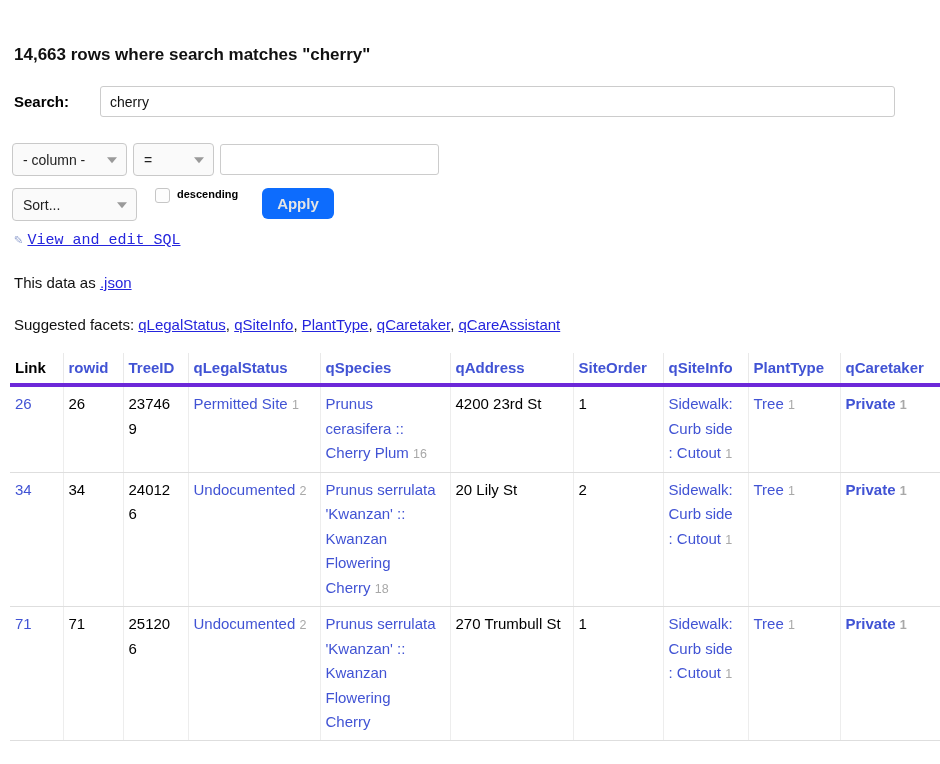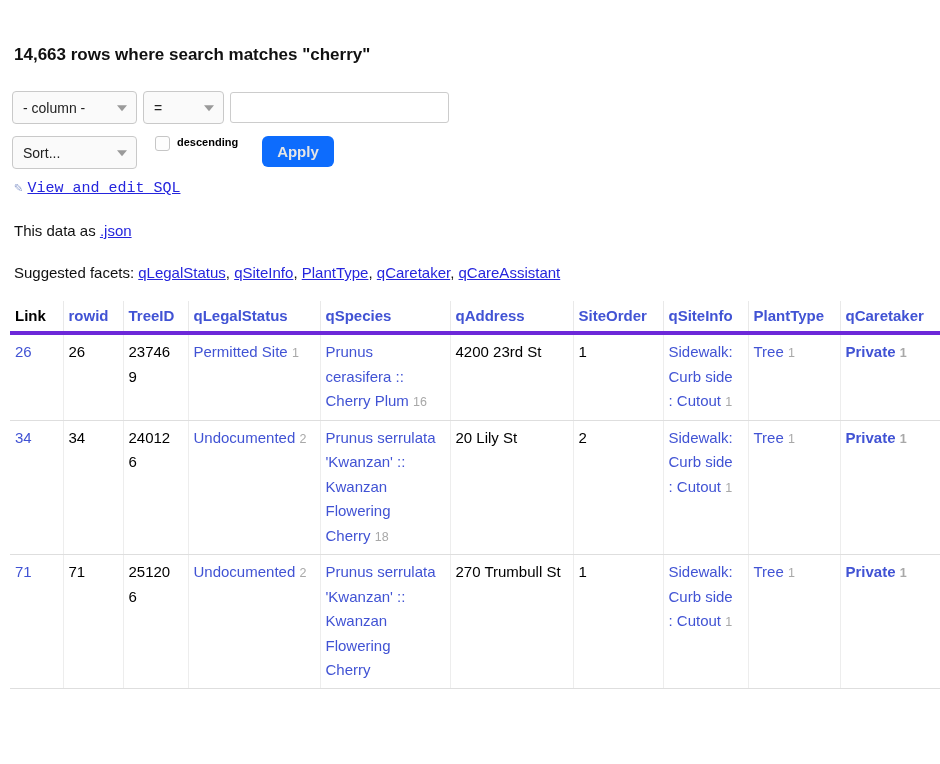--- a/index.html
+++ b/index.html
@@ -32,21 +32,21 @@
   
   .filter-row { display:flex; align-items:center; margin: 26px 0 0 12px; }
   .sort-row   { display:flex; align-items:flex-start; margin: 12px 0 0 12px; }
   .select-wrap { position: relative; margin-right: 6px; }
   .select-wrap select {
     -webkit-appearance: none; appearance: none;
     background: #fafafa; border: 1px solid #c9c9c9; border-radius: 4px;
     height: 33px; font-family: "Liberation Sans", sans-serif; font-size: 14px; color: #222;
     padding: 0 26px 0 10px; outline: none;
   }
-  .select-col  select { width: 125px; }
+  .select-col  select { width: 115px; }
   .select-op   select { width: 81px; }
   .select-sort select { width: 125px; }
   .chevron {
     position:absolute; right: 10px; top: 50%; transform: translateY(-45%);
     width: 0; height: 0; border-left: 5px solid transparent; border-right: 5px solid transparent;
     border-top: 6px solid #9a9a9a; pointer-events: none;
   }
   .filter-value-input {
     width: 219px; height: 31px; border: 1px solid #ccc; border-radius: 3px;
     font-family: "Liberation Sans", sans-serif; font-size: 14px; padding: 0 9px; outline:none;
@@ -98,20 +98,24 @@
 <body>
 
 <div class="page">
 
   <div class="title-bar">
     <div class="accent-bar"></div>
   </div>
 
   <div class="summary">14,663 rows where search matches "cherry"</div>
 
+  <div class="search-row">
+    <span class="search-label">Search:</span>
+    <input class="search-input" type="text" value="cherry" style="">
+  </div>
 
   <div class="filter-row">
     <span class="select-wrap select-col">
       <select>
         <option>- column -</option>
       </select>
       <span class="chevron"></span>
     </span>
     <span class="select-wrap select-op">
       <select>

